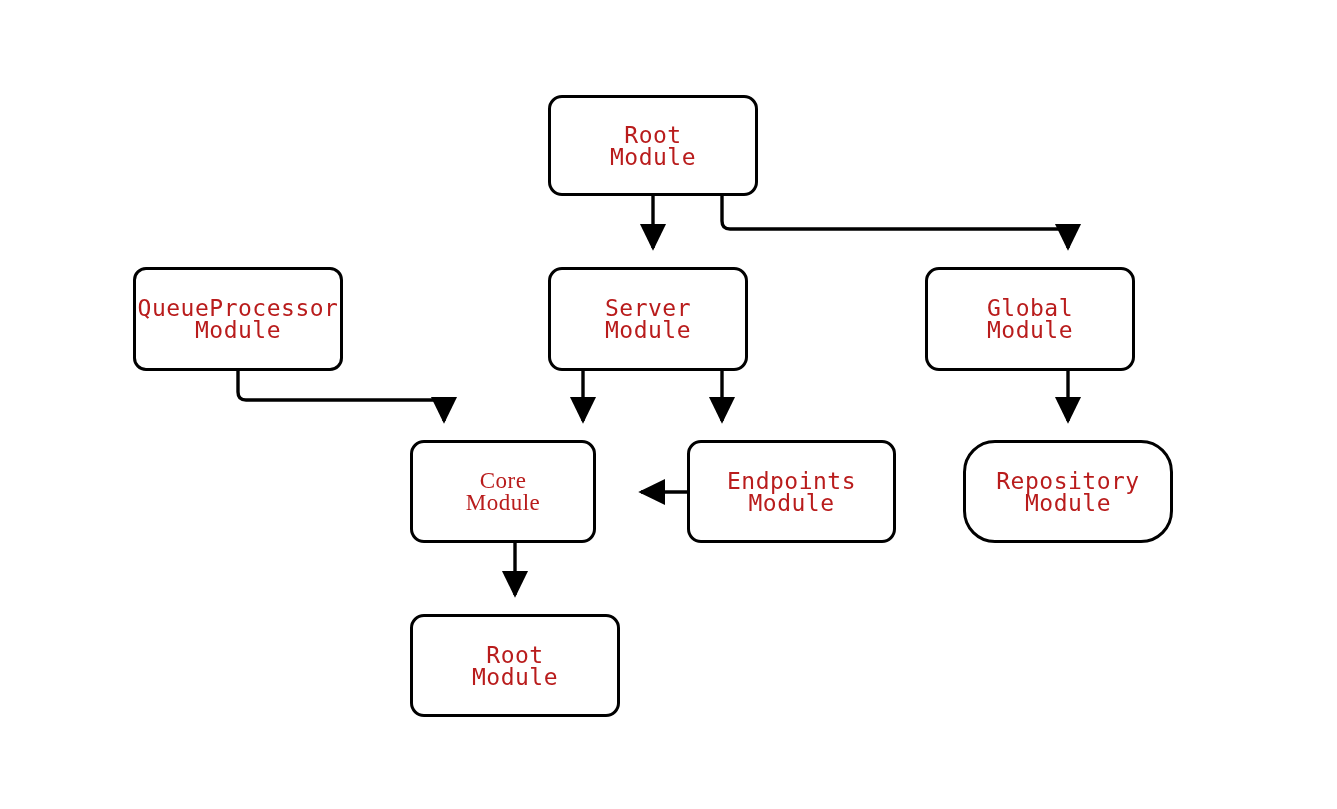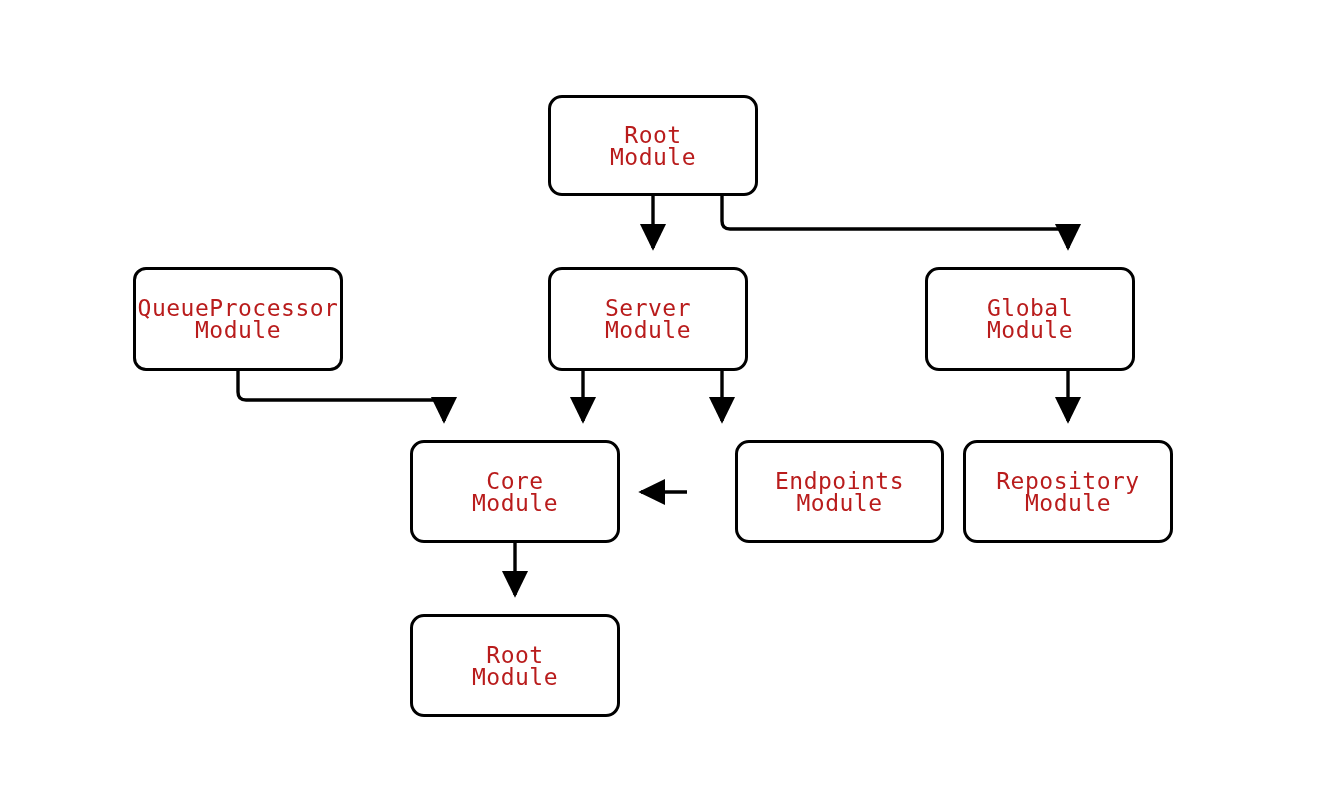--- a/index.html
+++ b/index.html
@@ -90,31 +90,31 @@
   <div class="node" style="left:548px; top:267px; width:200px; height:104px;">
     <div class="node-label">Server</div>
     <div class="node-label">Module</div>
   </div>
 
   <div class="node" style="left:925px; top:267px; width:210px; height:104px;">
     <div class="node-label">Global</div>
     <div class="node-label">Module</div>
   </div>
 
-  <div class="node" style="left:410px; top:440px; width:210px; height:103px;">
+  <div class="node" style="left:410px; top:440px; width:186px; height:103px;font-family:Liberation Serif, serif;">
     <div class="node-label">Core</div>
     <div class="node-label">Module</div>
   </div>
 
-  <div class="node" style="left:687px; top:440px; width:209px; height:103px;margin-left:48px;">
+  <div class="node" style="left:687px; top:440px; width:209px; height:103px;">
     <div class="node-label">Endpoints</div>
     <div class="node-label">Module</div>
   </div>
 
-  <div class="node" style="left:963px; top:440px; width:210px; height:103px;">
+  <div class="node" style="left:963px; top:440px; width:210px; height:103px;border-radius:32px;">
     <div class="node-label">Repository</div>
     <div class="node-label">Module</div>
   </div>
 
   <div class="node" style="left:410px; top:614px; width:210px; height:103px;">
     <div class="node-label">Root</div>
     <div class="node-label">Module</div>
   </div>
 
 </div>

